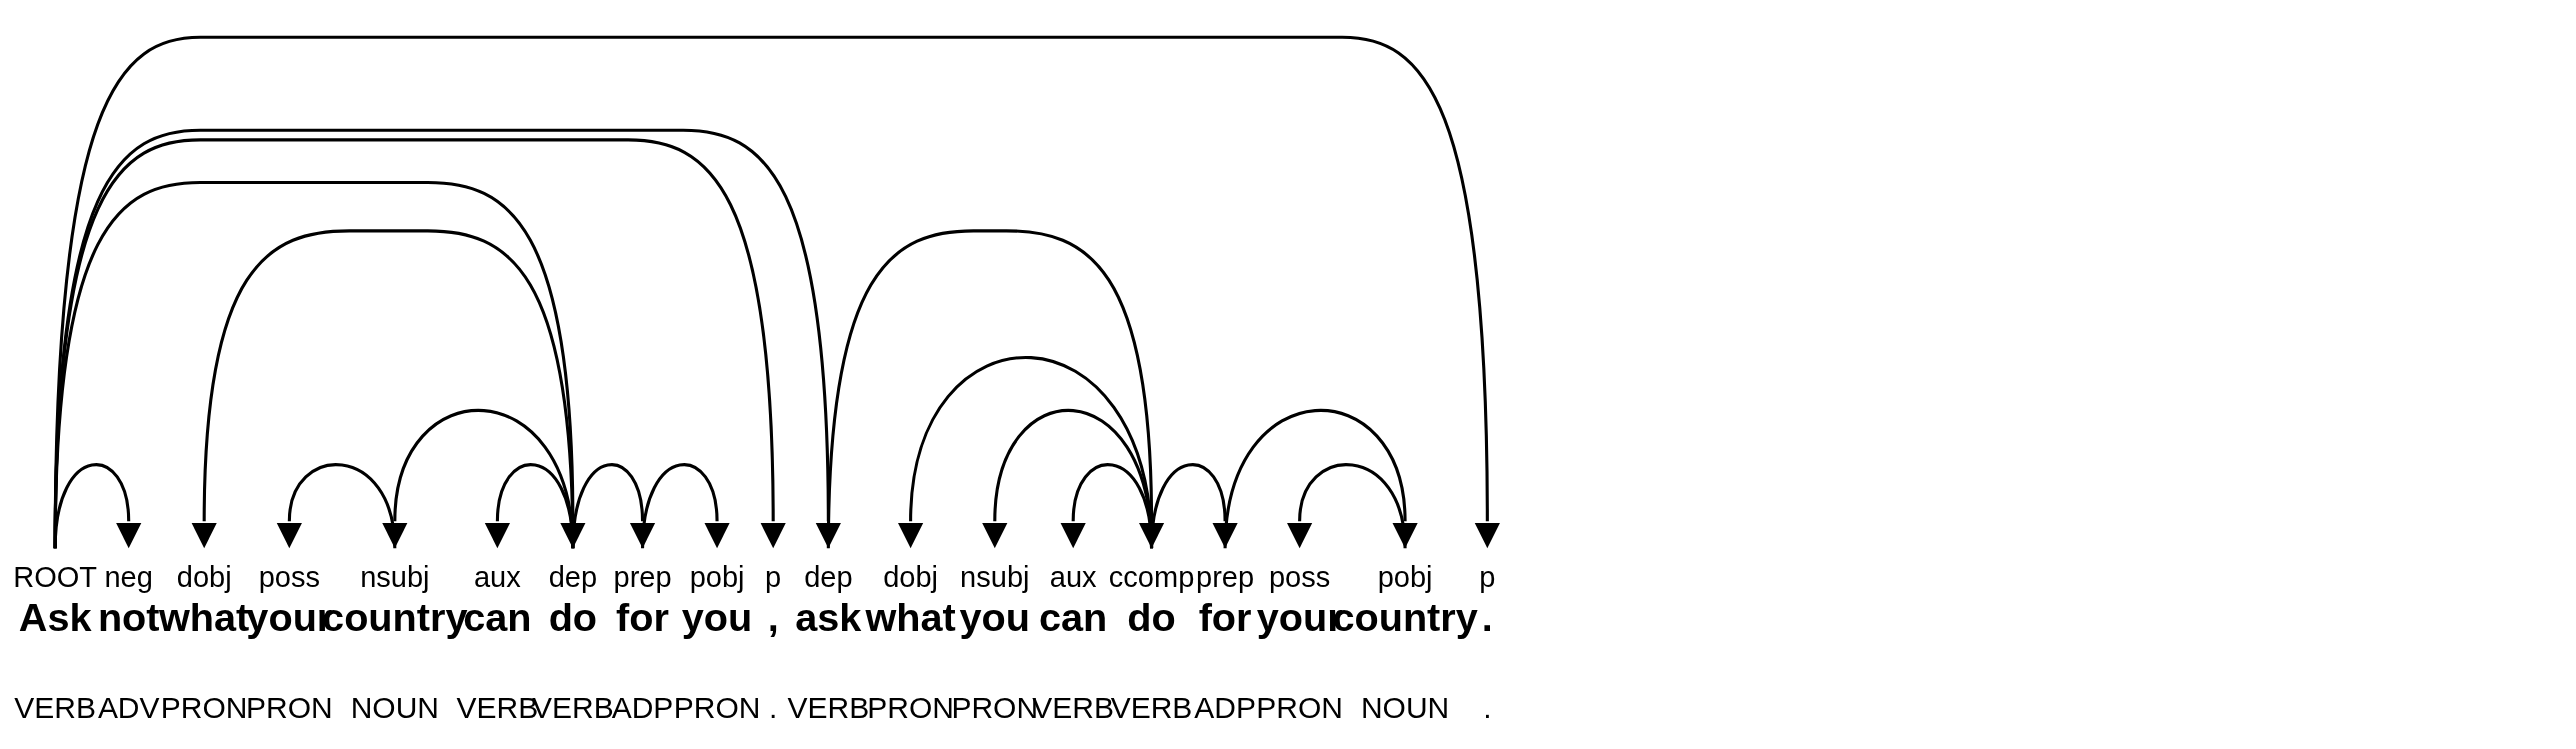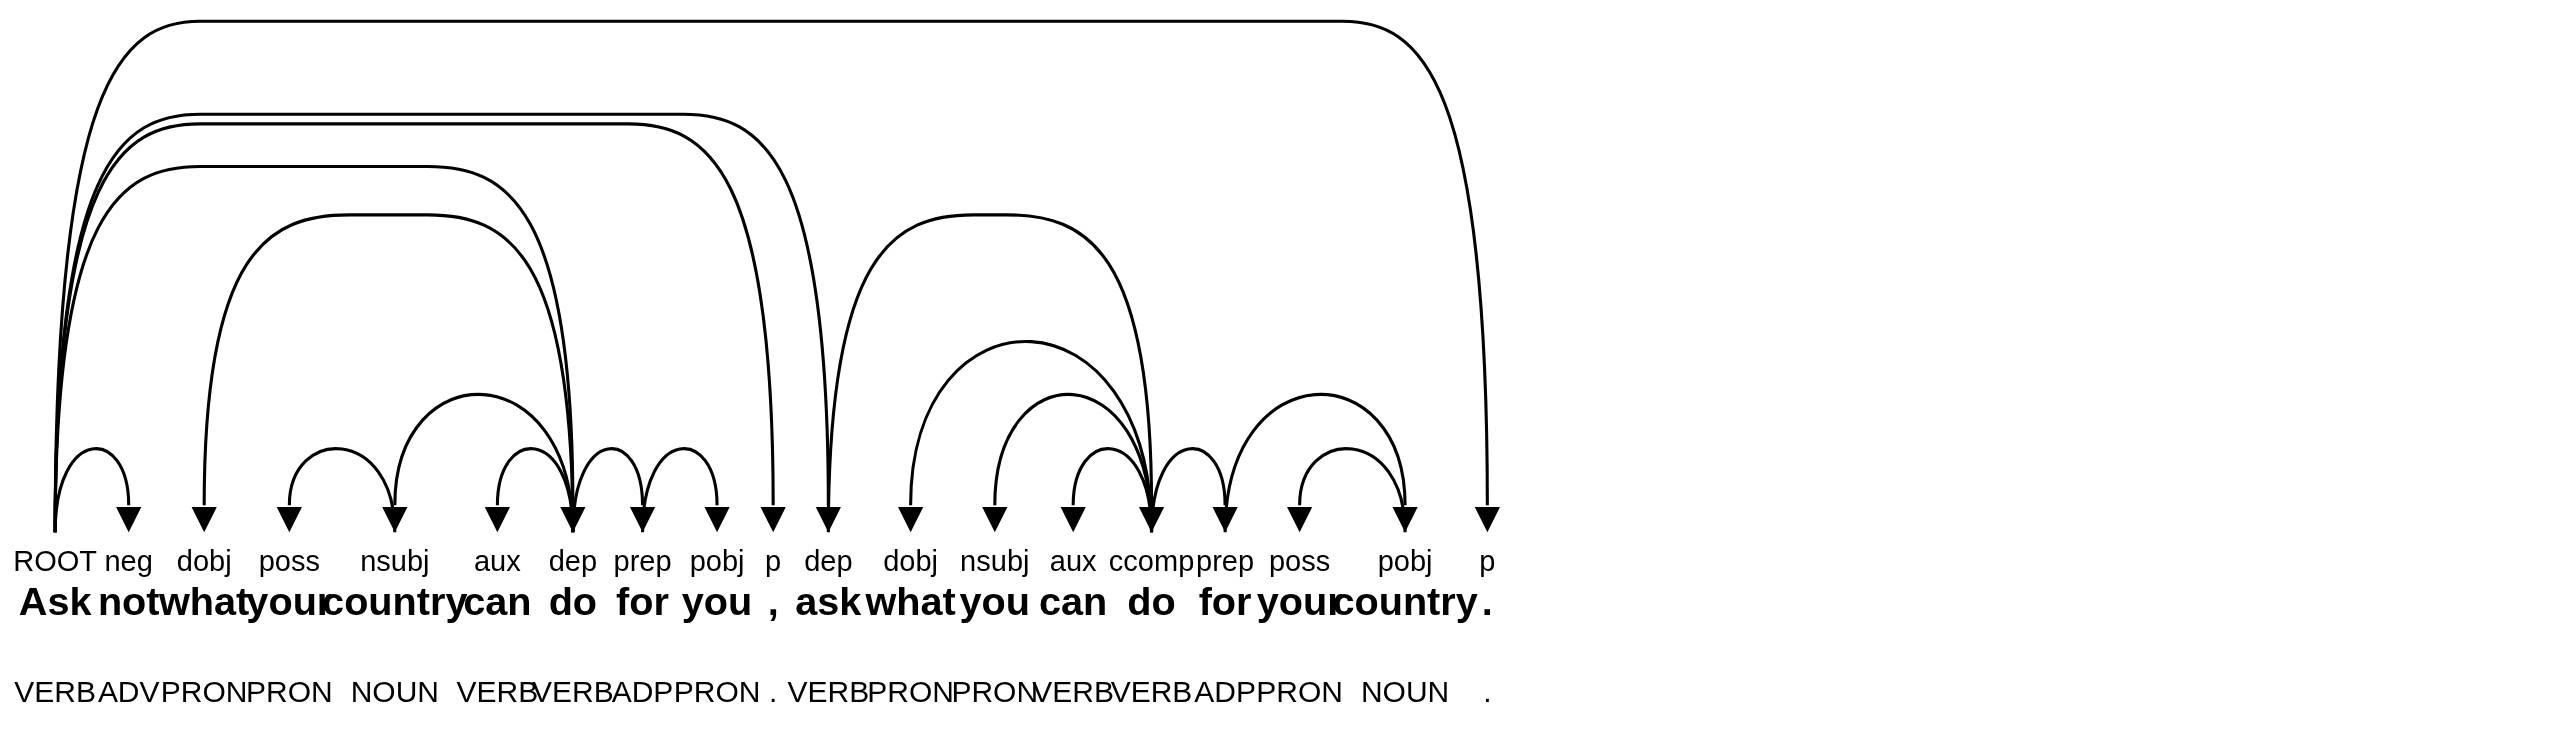--- a/index.html
+++ b/index.html
@@ -7,20 +7,21 @@
     padding: 0;
     background: #ffffff;
   }
   #viz-root {
     position: relative;
     width: 2576px;
     height: 733px;
     background: #ffffff;
     font-family: "Liberation Sans", sans-serif;
     overflow: hidden;
+    margin-top: 16px;
   }
   #dep-svg {
     position: absolute;
     top: 0;
     left: 0;
     width: 2576px;
     height: 750px;
     display: block;
   }
   .arc-path {

